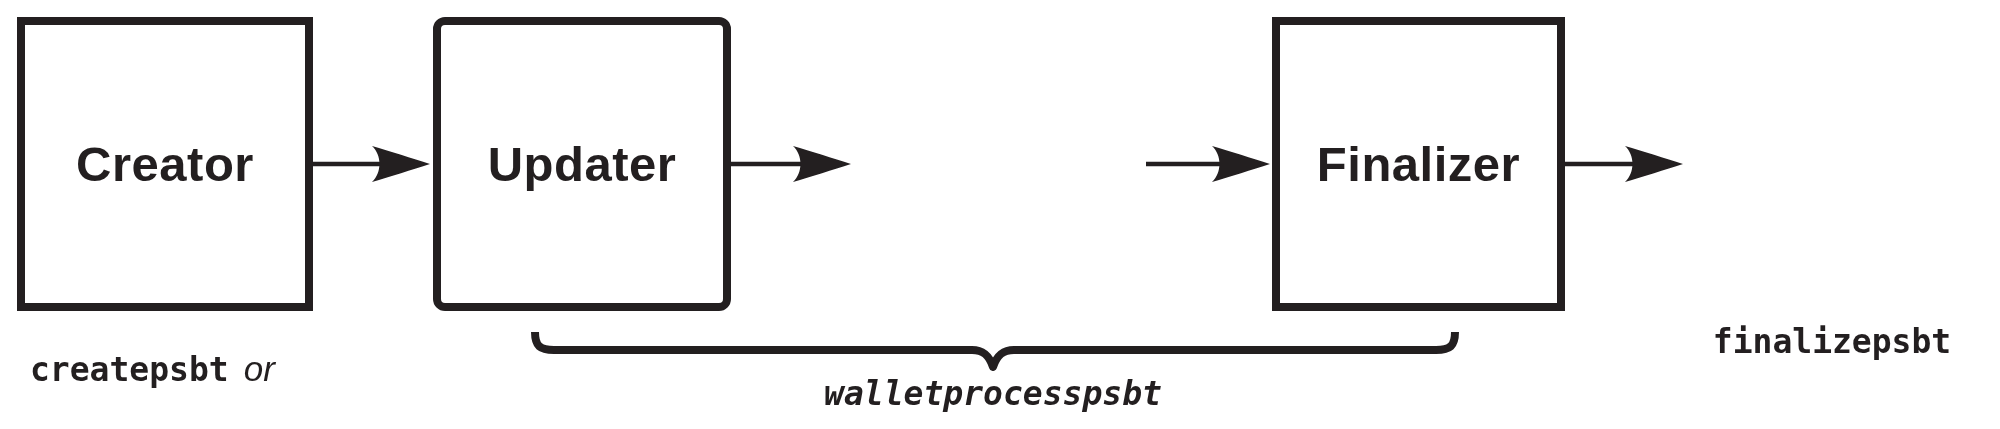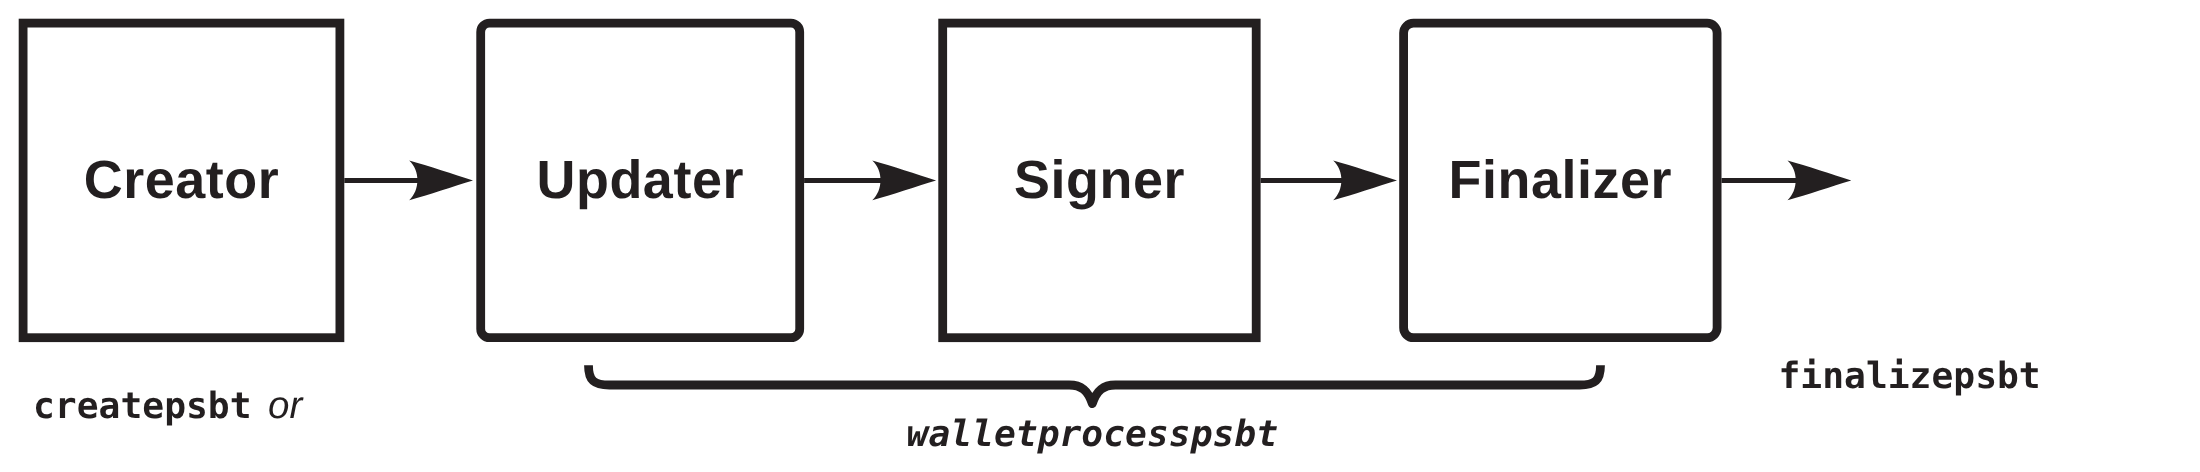--- a/index.html
+++ b/index.html
@@ -49,37 +49,34 @@
   }
   .caption-left { left: 30px; top: 337px; line-height: 63px; }
   .conj {
     font-family: "Liberation Sans", sans-serif;
     font-style: italic;
     font-weight: 400;
     font-size: 35px;
     margin-left: 15px;
   }
   .caption-brace { left: 993px; top: 374px; transform: translateX(-50%); font-style: italic; }
-  .caption-extractor { left: 1736px; top: 322px; transform: translateX(-50%); }
+  .caption-extractor { left: 1832px; top: 322px; transform: translateX(-50%); }
 </style>
 </head>
 <body>
 
 <div class="canvas">
 
   <div class="node" style="left:17px;  width:296px;">
     <span class="node-label">Creator</span>
   </div>
   <div class="node" style="left:433px; width:298px;border-radius:12px;">
     <span class="node-label">Updater</span>
   </div>
-  <div class="node" style="left:853px; width:293px;">
-    <span class="node-label">Signer</span>
-  </div>
-  <div class="node" style="left:1272px; width:293px;border-radius:13px;">
+  <div class="node" style="left:1272px; width:293px;">
     <span class="node-label">Finalizer</span>
   </div>
 
   <svg class="overlay" viewBox="0 0 2000 429" aria-hidden="true">
 
     <g>
       <line class="stroke" x1="313" y1="164" x2="396" y2="164" stroke-width="4.5"></line>
       <path class="fill" d="M430 164 C412 158.5 390 151 372 146 C382 155 382 173 372 182 C390 177 412 169.5 430 164 Z"></path>
     </g>
 

